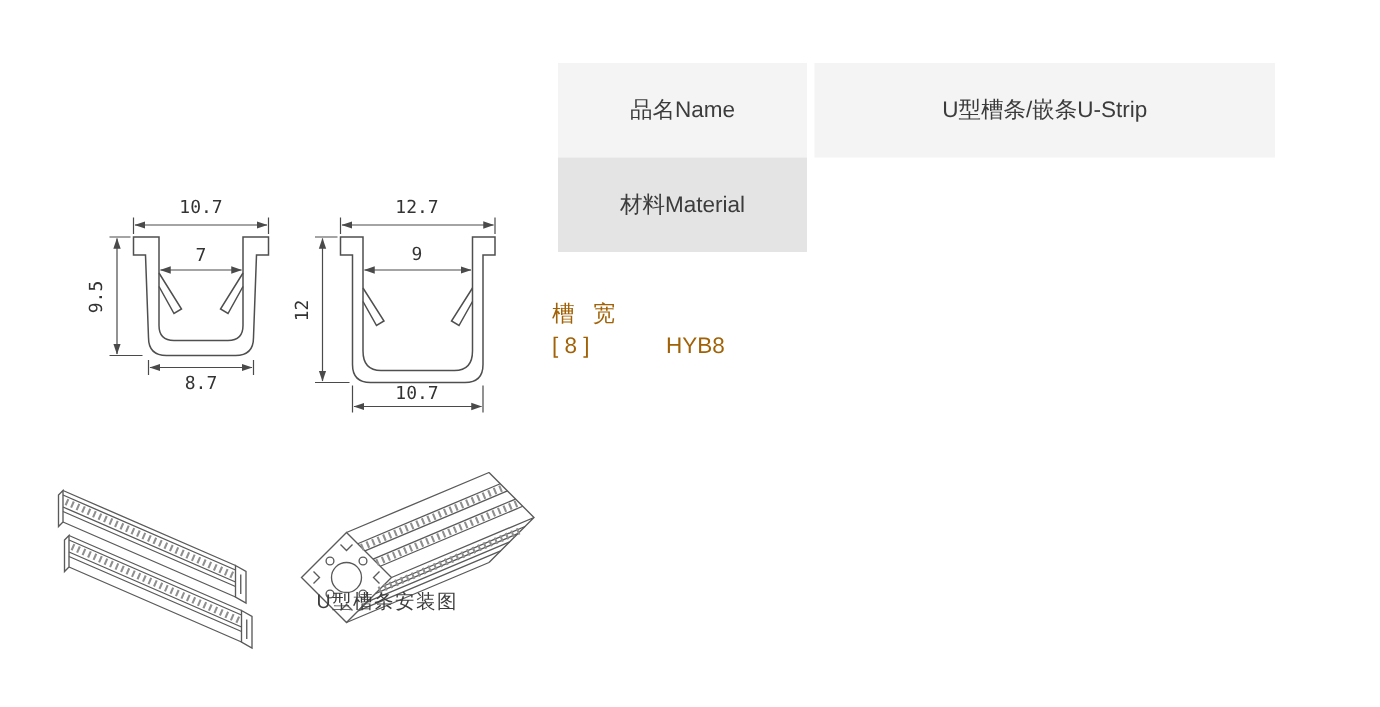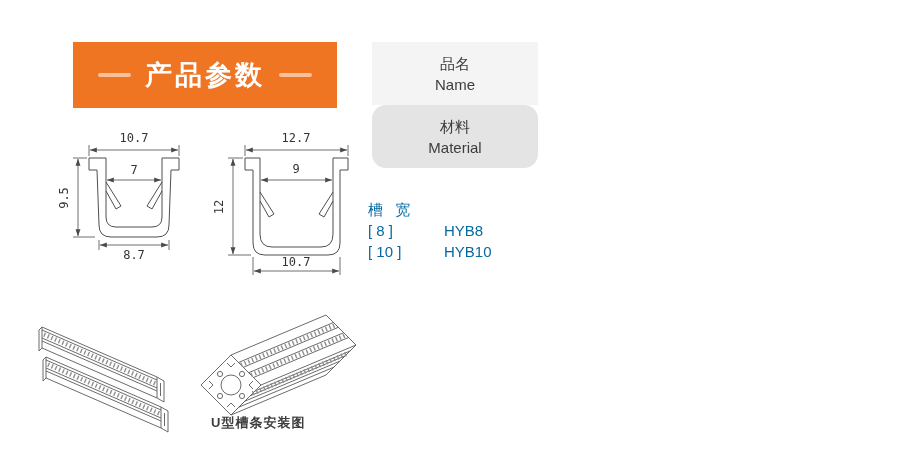--- a/index.html
+++ b/index.html
@@ -8,63 +8,62 @@
 
   
   .banner{position:absolute;left:73px;top:42px;width:264px;height:66px;
     display:flex;align-items:center;justify-content:center;gap:14px;}
   .banner-dash{width:33px;height:4px;background:rgba(255,255,255,.55);border-radius:2px;}
   .banner-title{color:#fff;font-size:27px;font-weight:bold;letter-spacing:3px;white-space:nowrap;}
 
   
   .spec-table{position:absolute;left:372px;top:42px;width:478px;}
   .spec-row{display:grid;grid-template-columns:166px 5px 1fr;height:63px;}
-  .spec-cell{display:flex;flex-direction:column;align-items:center;justify-content:center;
+  .spec-cell{display:flex;flex-direction:row;align-items:center;justify-content:center;
     font-size:15px;line-height:21px;color:#3c3c3c;text-align:center;}
   .row-a .spec-cell{background:#f4f4f4;}
-  .row-b .spec-cell{background:#e4e4e4;border-radius:14px;}
+  .row-b .spec-cell{background:#e4e4e4;}
   .spec-gap{background:#fff;}
 
   
   .drawing{position:absolute;text-decoration:underline;}
   .drawing svg{display:block;}
   .outline{stroke:#4f4f4f;fill:none;stroke-width:1;}
   .dim{stroke:#4a4a4a;fill:none;stroke-width:.8;}
   .dim-label{font-family:"DejaVu Sans Mono",monospace;font-size:12px;fill:#333;}
   .sketch{stroke:#5a5a5a;fill:none;stroke-width:.9;}
   .serr{stroke:#8f8f8f;fill:none;stroke-width:4.5;stroke-dasharray:1.4 2.6;}
 
   
-  .slot-spec{position:absolute;left:368px;top:199px;color:#0369a1;font-size:15px;}
+  .slot-spec{position:absolute;left:368px;top:199px;color:#a16207;font-size:15px;}
   .slot-heading{letter-spacing:4px;line-height:21px;}
   .slot-row{line-height:21px;display:flex;}
   .slot-size{display:inline-block;width:48px;}
   .slot-model{display:inline-block;margin-left:28px;}
 
-  .install-caption{position:absolute;left:211px;top:414px;font-size:13px;font-weight:bold;
+  .install-caption{position:absolute;left:211px;top:392px;font-size:13px;font-weight:normal;
     color:#3d3d3d;letter-spacing:1px;}
 </style>
 </head>
 <body>
 
 <div class="stage">
 
-  <div class="banner" style="background:#ef7522;">
-    <div class="banner-dash"></div>
-    <div class="banner-title">产品参数</div>
-    <div class="banner-dash"></div>
-  </div>
 
   <div class="spec-table">
     <div class="spec-row row-a">
       <div class="spec-cell">
         <span>品名</span>
         <span>Name</span>
       </div>
       <div class="spec-gap"></div>
+      <div class="spec-cell">
+        <span>U型槽条/嵌条</span>
+        <span>U-Strip</span>
+      </div>
     </div>
     <div class="spec-row row-b">
       <div class="spec-cell">
         <span>材料</span>
         <span>Material</span>
       </div>
       <div class="spec-gap"></div>
     </div>
   </div>
 
@@ -89,21 +88,21 @@
         <path d="M41,118 V128 M111,118 V128"></path>
         <line x1="42" y1="123" x2="110" y2="123" marker-start="url(#arw)" marker-end="url(#arw)"></line>
       </g>
       <text class="dim-label" x="76" y="20" text-anchor="middle">10.7</text>
       <text class="dim-label" x="76" y="52" text-anchor="middle">7</text>
       <text class="dim-label" x="10" y="76" text-anchor="middle" transform="rotate(-90 10 76)">9.5</text>
       <text class="dim-label" x="76" y="137" text-anchor="middle">8.7</text>
     </svg>
   </div>
 
-  <div class="drawing" style="left:212px;top:122px;">
+  <div class="drawing" style="left:194px;top:122px;">
     <svg width="150" height="162" viewBox="0 0 150 162">
       <g class="outline">
         <path d="M33,36 H48 V112 Q48,125 60,125 H109 Q121,125 121,112 V36 H136 V48 H128 V121 Q128,133 116,133 H53 Q41,133 41,121 V48 H33 Z"></path>
         <path d="M48,70 L62,92 L57,95 L48,79"></path>
         <path d="M121,70 L107,92 L112,95 L121,79"></path>
       </g>
       <g class="dim">
         <path d="M33,34 V23 M136,34 V23"></path>
         <line x1="34" y1="28" x2="135" y2="28" marker-start="url(#arw)" marker-end="url(#arw)"></line>
         <line x1="49" y1="58" x2="120" y2="58" marker-start="url(#arw)" marker-end="url(#arw)"></line>
@@ -117,24 +116,20 @@
       <text class="dim-label" x="11" y="85" text-anchor="middle" transform="rotate(-90 11 85)">12</text>
       <text class="dim-label" x="84" y="144" text-anchor="middle">10.7</text>
     </svg>
   </div>
 
   <div class="slot-spec">
     <div class="slot-heading">槽 宽</div>
     <div class="slot-row">
       <span class="slot-size">[ 8 ]</span>
       <span class="slot-model">HYB8</span>
-    </div>
-    <div class="slot-row">
-      <span class="slot-size">[ 10 ]</span>
-      <span class="slot-model">HYB10</span>
     </div>
   </div>
 
   <div class="drawing" style="left:33px;top:311px;">
     <svg width="220" height="122" viewBox="0 0 220 122">
       <g class="sketch">
         <path d="M9,16 L124,66 M9,19 L124,69 M9,27 L124,77 M9,30 L124,80 M9,37 L124,87"></path>
         <path class="serr" d="M11,23.5 L124,73.2"></path>
         <path d="M9,16 L6,19 L6,40 L9,37 Z"></path>
         <path d="M124,66 L131,70 L131,91 L124,87 Z M127.5,72 V85"></path>

